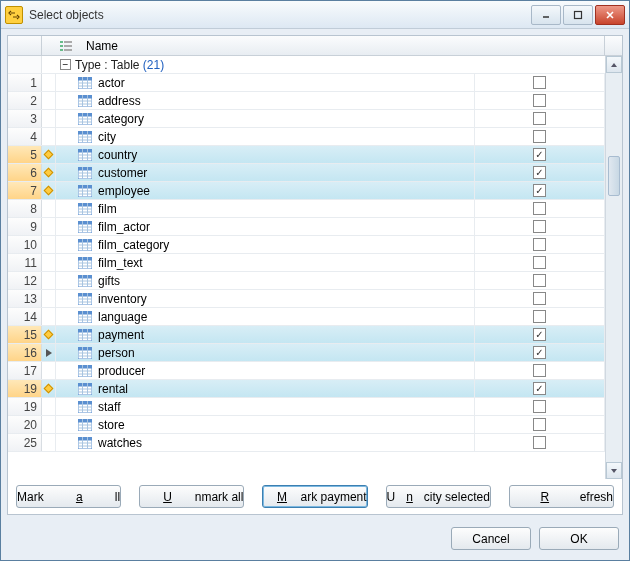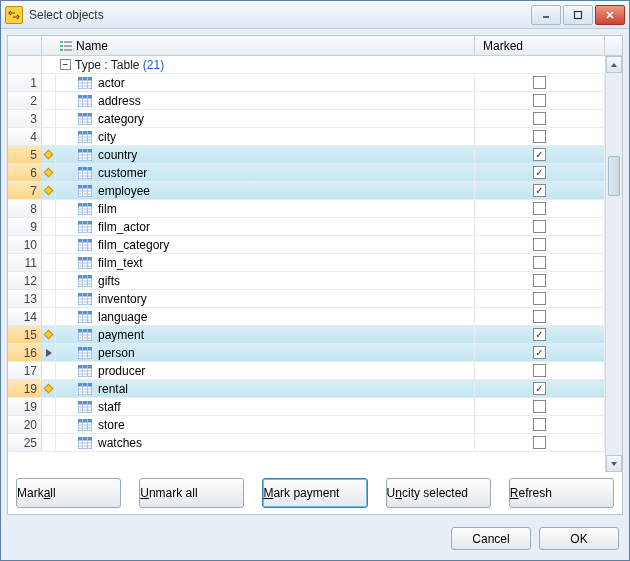--- a/index.html
+++ b/index.html
@@ -14,21 +14,21 @@
 .win-btns { display: flex; gap: 2px; }
 .win-btn { width: 30px; height: 20px; border: 1px solid #a8b8c8; border-radius: 2px; display: flex; align-items: center; justify-content: center; background: linear-gradient(#f4f8fb, #d8e4ee); cursor: default; }
 .win-btn.close { background: linear-gradient(#e98, #c8442c); border-color: #a03020; }
 .win-btn svg { width: 10px; height: 10px; }
 
 .content { flex: 1; margin: 6px; background: #fff; border: 1px solid #b8c4d0; display: flex; flex-direction: column; overflow: hidden; }
 
 .grid-header { display: flex; background: linear-gradient(#fbfcfd, #e8edf2); border-bottom: 1px solid #c8d0d8; height: 20px; }
 .gh-rownum { width: 34px; border-right: 1px solid #c8d0d8; }
 .gh-mark { width: 14px; }
-.gh-name { flex: 1; padding-left: 4px; display: flex; align-items: center; border-right: 1px solid #c8d0d8; }
+.gh-name { flex: 1; padding-left: 4px; display: flex; align-items: center; border-right: 1px solid #c8d0d8; gap: 10px; }
 .gh-name-icon { width: 12px; height: 10px; margin-right: 4px; }
 .gh-marked { width: 130px; display: flex; align-items: center; padding-left: 8px; border-right: 1px solid #c8d0d8; }
 .gh-scroll { width: 17px; }
 
 .grid-body { flex: 1; display: flex; overflow: hidden; }
 .rows-area { flex: 1; overflow: hidden; }
 .scrollbar { width: 17px; background: #e8eef3; border-left: 1px solid #d0d8e0; position: relative; }
 .scroll-up, .scroll-down { height: 17px; background: linear-gradient(#f4f8fb,#dde6ee); border: 1px solid #b8c8d4; display:flex; align-items:center; justify-content:center; }
 .scroll-down { position: absolute; bottom: 0; left: 0; right: 0; }
 .scroll-thumb { position: absolute; left: 2px; right: 2px; top: 100px; height: 40px; background: linear-gradient(90deg,#e0e8f0,#c8d8e4); border: 1px solid #a8bcd0; border-radius: 2px; }
@@ -49,21 +49,21 @@
 .mark-gutter { width: 14px; display: flex; align-items: center; justify-content: center; border-right: 1px solid #e8ecf0; }
 .diamond { width: 7px; height: 7px; background: #ffcc40; transform: rotate(45deg); border: 1px solid #cc9000; }
 .cursor-arrow { width: 0; height: 0; border-top: 4px solid transparent; border-bottom: 4px solid transparent; border-left: 6px solid #555; }
 .cell-name { flex: 1; display: flex; align-items: center; padding-left: 22px; border-right: 1px solid #e8ecf0; }
 .tbl-icon { width: 14px; height: 12px; margin-right: 6px; display: inline-flex; }
 .cell-marked { width: 130px; display: flex; align-items: center; justify-content: center; border-right: 1px solid #e8ecf0; }
 .chk { width: 13px; height: 13px; border: 1px solid #888; background: #fff; display:flex; align-items:center; justify-content:center; }
 .chk.checked::after { content:"✓"; font-size:10px; color:#333; line-height:1; }
 
 .btn-bar { padding: 6px 8px; display: flex; gap: 18px; }
-.btn { flex: 1; height: 30px; background: linear-gradient(#fdfdfd,#e4e9ee); border: 1px solid #9aaab8; border-radius: 3px; cursor: default; display:flex; align-items:center; justify-content:flex-start; }
+.btn { flex: 1; height: 23px; background: linear-gradient(#fdfdfd,#e4e9ee); border: 1px solid #9aaab8; border-radius: 3px; cursor: default; display:flex; align-items:center; justify-content:space-between; }
 .btn.focused { border-color: #3c7fb1; box-shadow: 0 0 0 1px #7cb8e0 inset; }
 .btn .ul { text-decoration: underline; }
 
 .dialog-btns { padding: 6px 10px 10px; display: flex; justify-content: flex-end; gap: 8px; }
 .dlg-btn { width: 80px; height: 23px; background: linear-gradient(#fdfdfd,#e4e9ee); border: 1px solid #9aaab8; border-radius: 3px; display:flex; align-items:center; justify-content:center; }
 </style>
 </head>
 <body>
 
 <div class="window">
@@ -102,23 +102,20 @@
         <svg class="gh-name-icon" viewBox="0 0 12 10">
             <rect x="0" y="0" width="3" height="2" fill="#6b8"></rect>
             <rect x="4" y="0" width="8" height="2" fill="#aaa"></rect>
             <rect x="0" y="4" width="3" height="2" fill="#6b8"></rect>
             <rect x="4" y="4" width="8" height="2" fill="#aaa"></rect>
             <rect x="0" y="8" width="3" height="2" fill="#6b8"></rect>
             <rect x="4" y="8" width="8" height="2" fill="#aaa"></rect>
           </svg>
         <span>Name</span>
       </div>
-      <div class="gh-marked">
-        <span>Marked</span>
-      </div>
       <div class="gh-scroll"></div>
     </div>
 
     <div class="grid-body">
       <div class="rows-area" id="rows-area">
         <div class="group-row">
           <div class="gr-gutter"></div>
           <div class="gr-mark"></div>
           <div class="gr-toggle">−</div>
           <span class="group-text">Type : Table</span>

